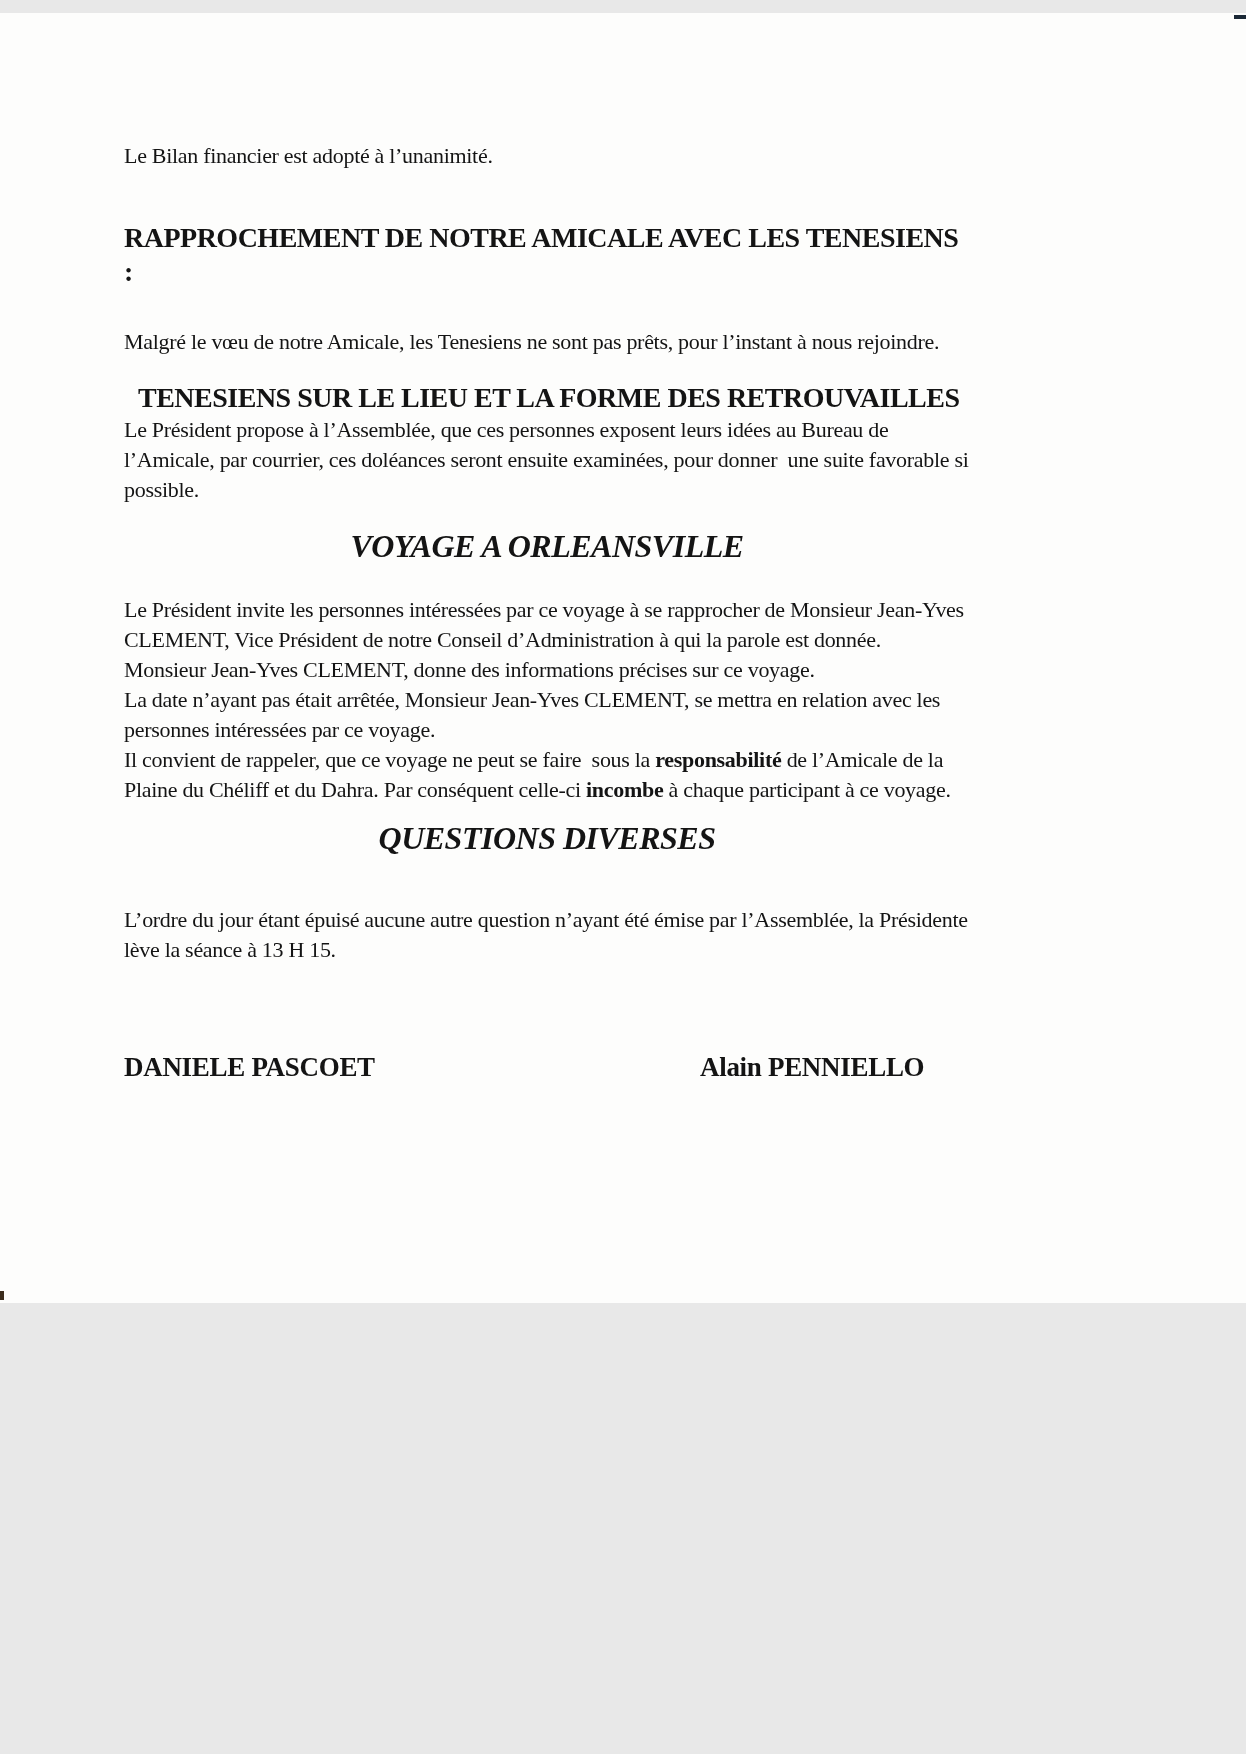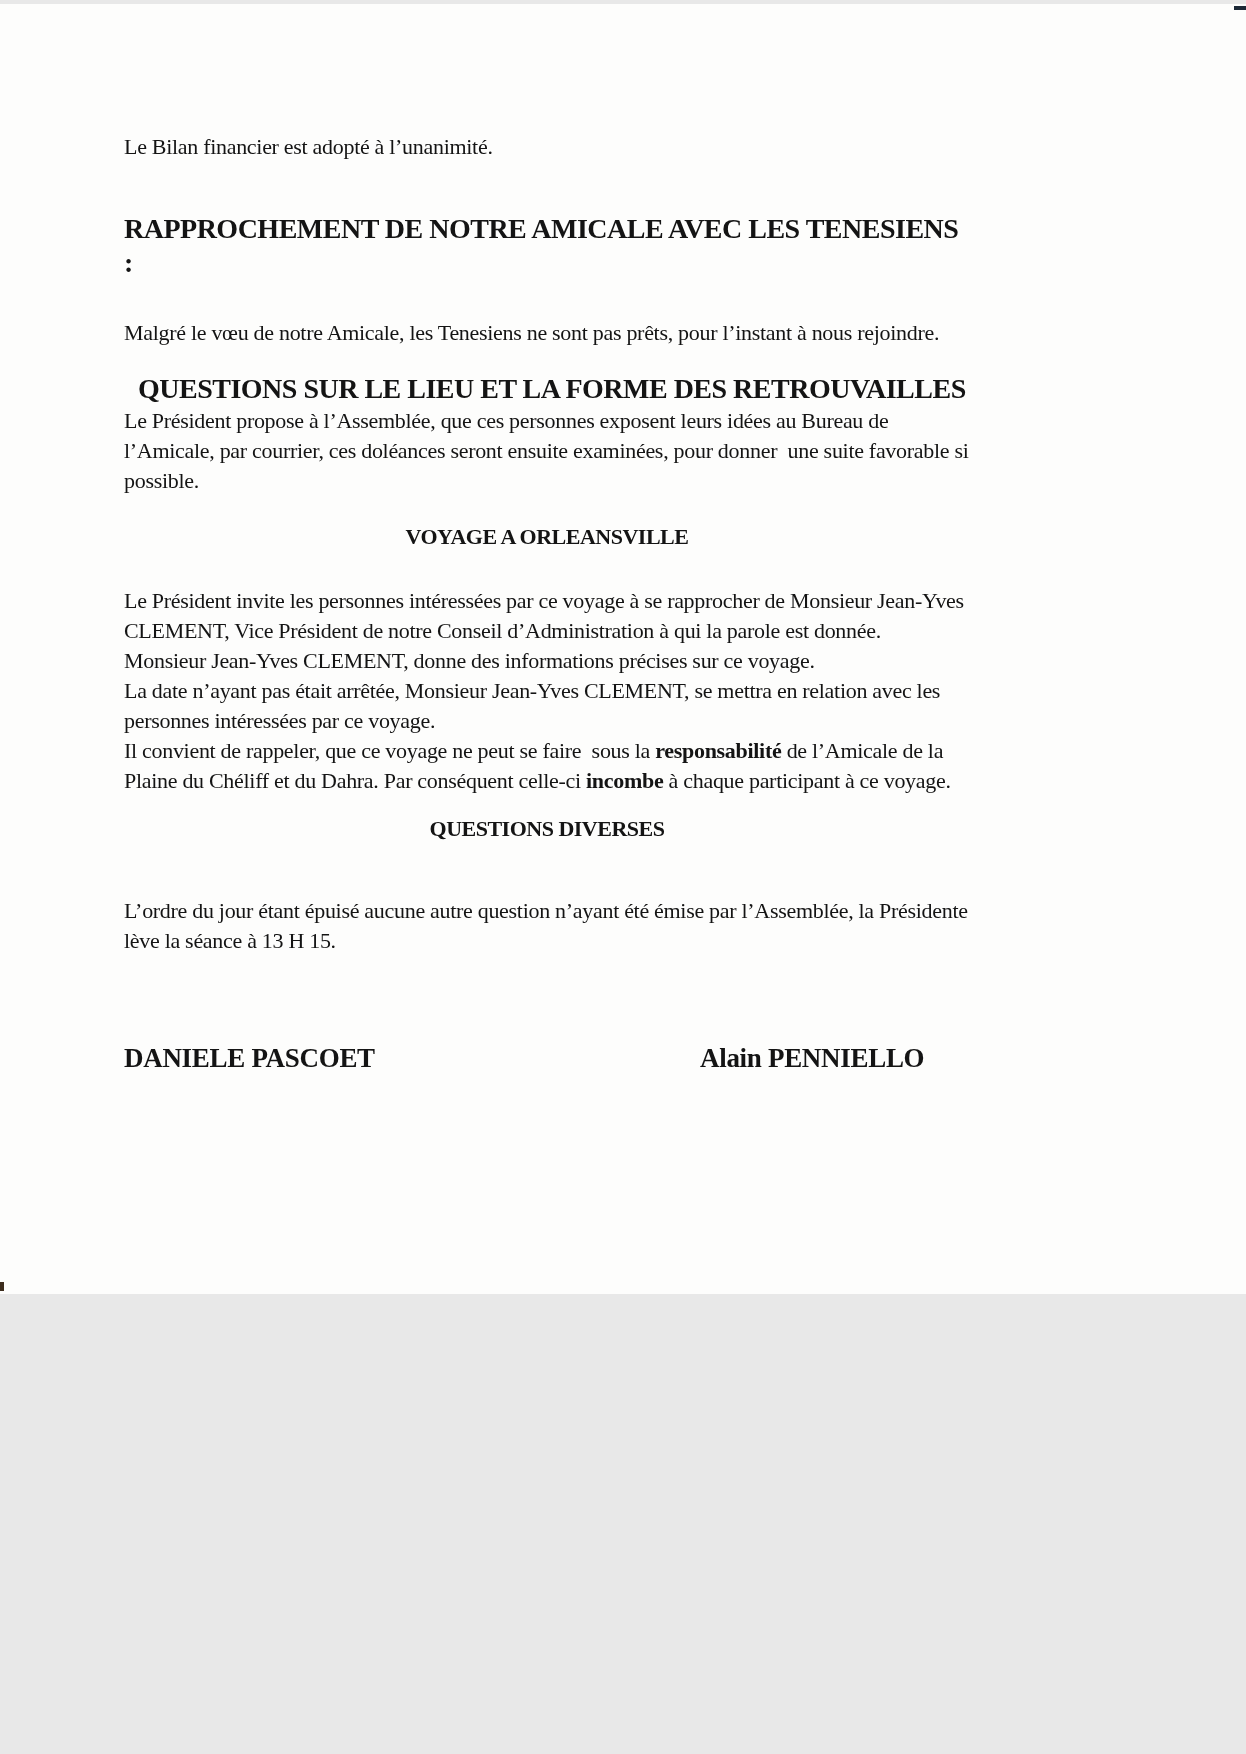--- a/index.html
+++ b/index.html
@@ -5,21 +5,21 @@
 <style>
   html, body {
     margin: 0;
     padding: 0;
     background: #e8e8e8;
   }
   .page {
     position: relative;
     width: 1246px;
     height: 1290px;
-    margin: 4px auto;
+    margin: 13px auto;
     background: #fdfdfc;
     overflow: hidden;
     font-family: "Liberation Serif", "DejaVu Serif", serif;
     color: #141414;
   }
   .content {
     position: absolute;
     left: 124px;
     top: 0;
     width: 846px;
@@ -49,21 +49,22 @@
   }
   .h-questions-lieu {
     margin-top: 24px;
     padding-left: 14px;
   }
   .p-certaines {
     margin-top: 26px;
   }
   .h-centered {
     text-align: center;
-    font-size: 22px;
+    font-size: 32px;
+    font-style: italic;
   }
   .h-voyage {
     margin-top: 24px;
   }
   .p-voyage-1 {
     margin-top: 32px;
   }
   .h-questions-diverses {
     margin-top: 16px;
   }
@@ -135,21 +136,21 @@
   <div class="artifact-bottom-left"></div>
 
   <div class="content">
 
     <p class="para intro">Le Bilan financier est adopté à l’unanimité.</p>
 
     <h2 class="heading h-rapprochement">RAPPROCHEMENT DE NOTRE AMICALE AVEC LES TENESIENS :</h2>
 
     <p class="para p-malgre">Malgré le vœu de notre Amicale, les Tenesiens ne sont pas prêts, pour l’instant à nous rejoindre.</p>
 
-    <h2 class="heading h-questions-lieu">QUESTIONS SUR LE LIEU ET LA FORME DES RETROUVAILLES</h2>
+    <h2 class="heading h-questions-lieu">TENESIENS SUR LE LIEU ET LA FORME DES RETROUVAILLES</h2>
 
 
     <p class="para">Le Président propose à l’Assemblée, que ces personnes exposent leurs idées au Bureau de l’Amicale, par courrier, ces doléances seront ensuite examinées, pour donner  une suite favorable si possible.</p>
 
     <h2 class="heading h-centered h-voyage">VOYAGE A ORLEANSVILLE</h2>
 
     <p class="para p-voyage-1">Le Président invite les personnes intéressées par ce voyage à se rapprocher de Monsieur Jean-Yves CLEMENT, Vice Président de notre Conseil d’Administration à qui la parole est donnée.</p>
 
     <p class="para">Monsieur Jean-Yves CLEMENT, donne des informations précises sur ce voyage.</p>
 

